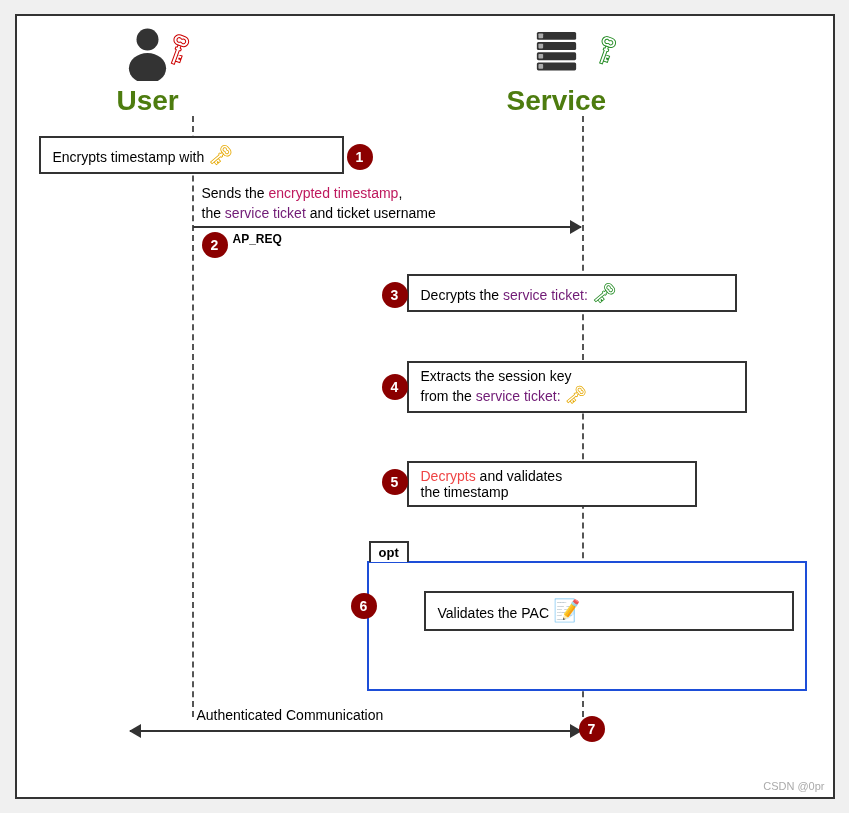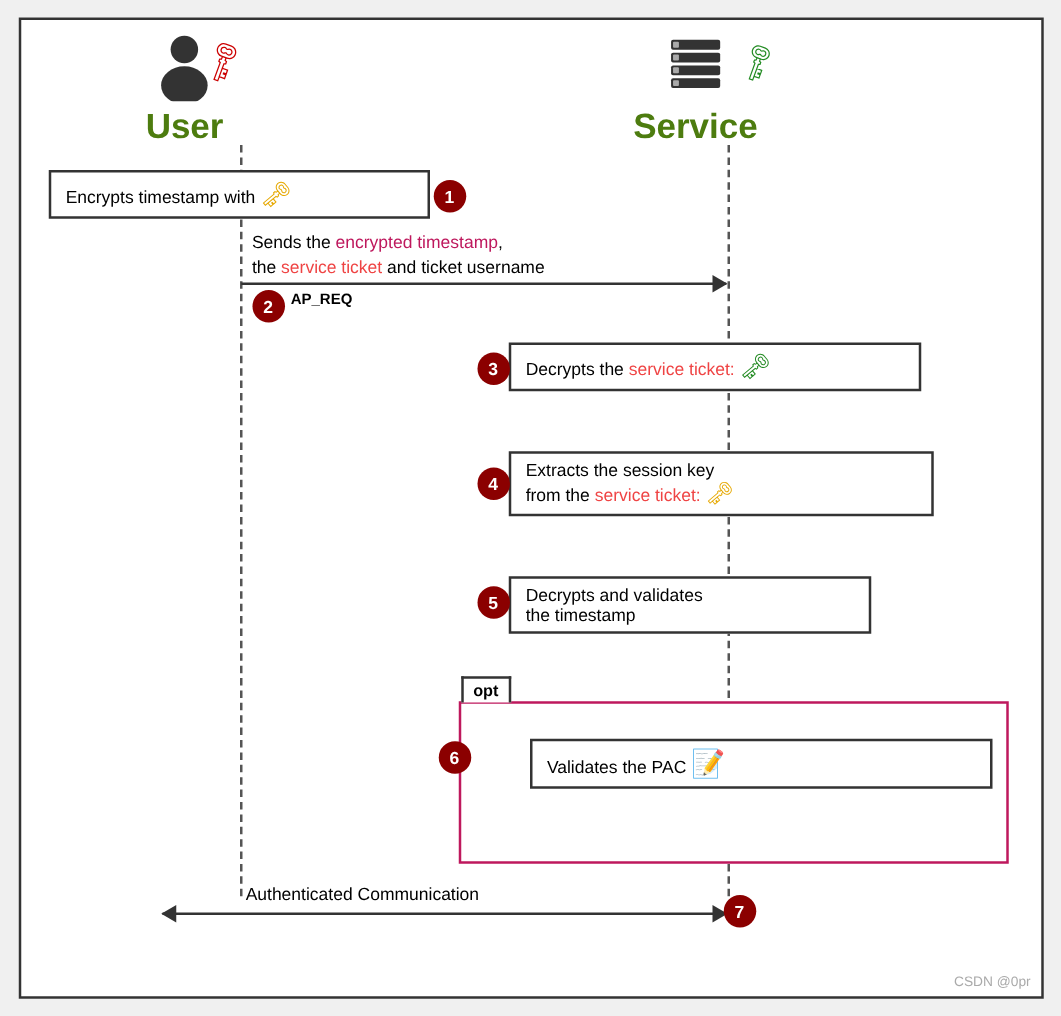--- a/index.html
+++ b/index.html
@@ -92,35 +92,35 @@
       position: absolute;
     }
 
     
     .msg-text {
       position: absolute;
       font-size: 14px;
       line-height: 1.4;
     }
 
-    .green-text { color: #ef4444; margin-top: 29px; }
+    .green-text { color: #701a75; margin-top: 29px; }
     .yellow-text { color: #be185d; }
-    .orange-text { color: #000000; }
+    .orange-text { color: #ef4444; }
 
     
     .ap-req {
       position: absolute;
       font-size: 12px;
       font-weight: bold;
     }
 
     
     .opt-container {
       position: absolute;
-      border: 2px solid #be185d;
+      border: 2px solid #1d4ed8;
       background: white;
     }
     .opt-tab {
       position: absolute;
       top: -22px;
       left: 0;
       background: white;
       border: 2px solid #333;
       border-bottom: none;
       padding: 2px 8px;

